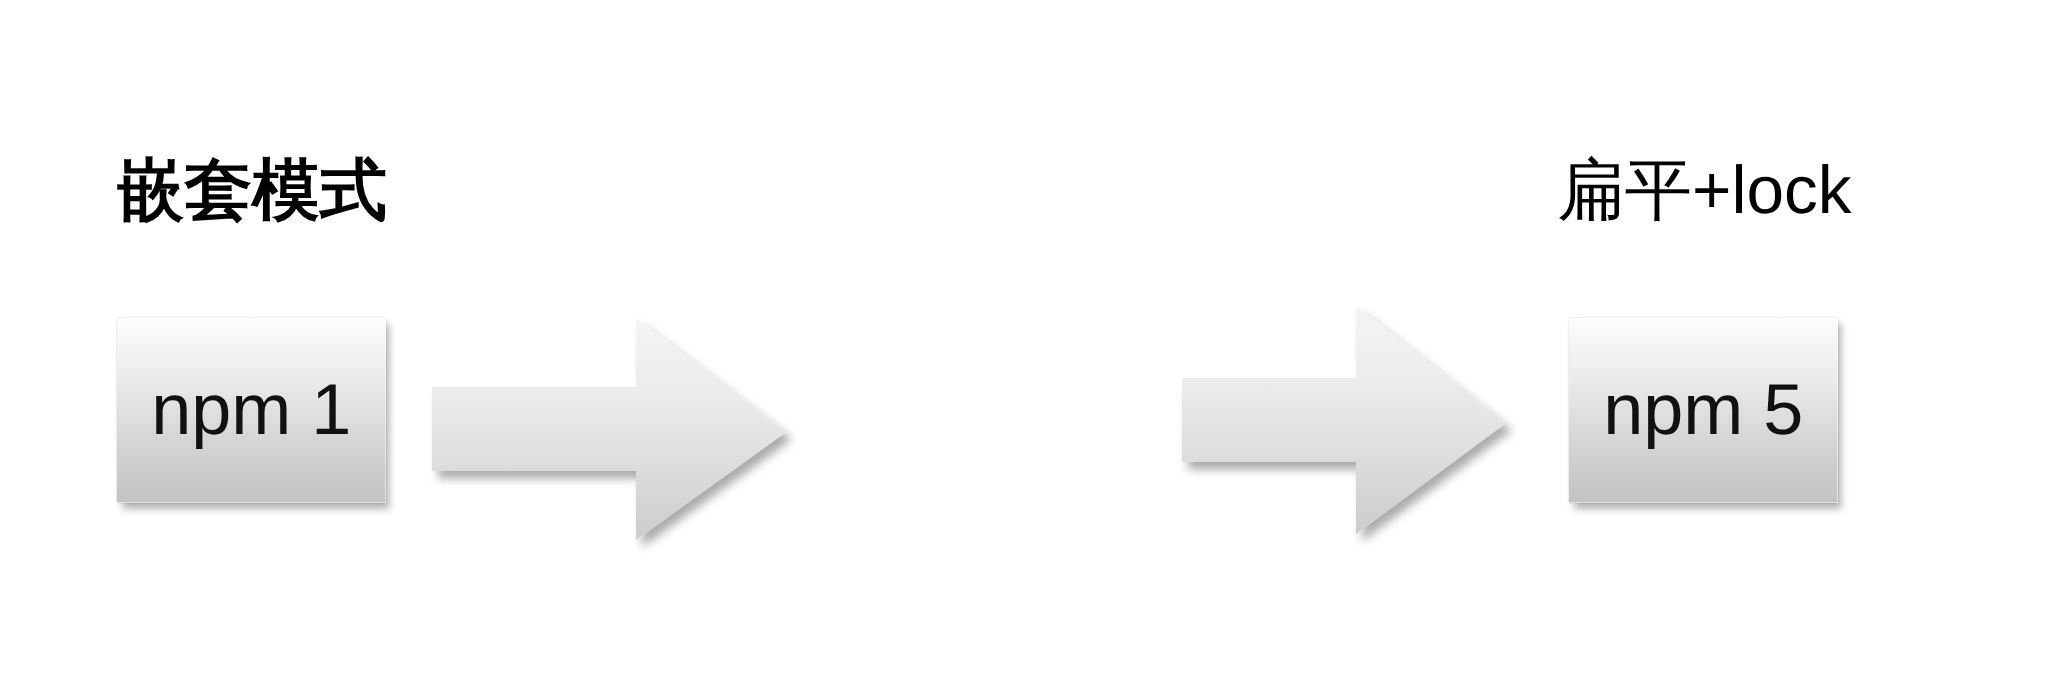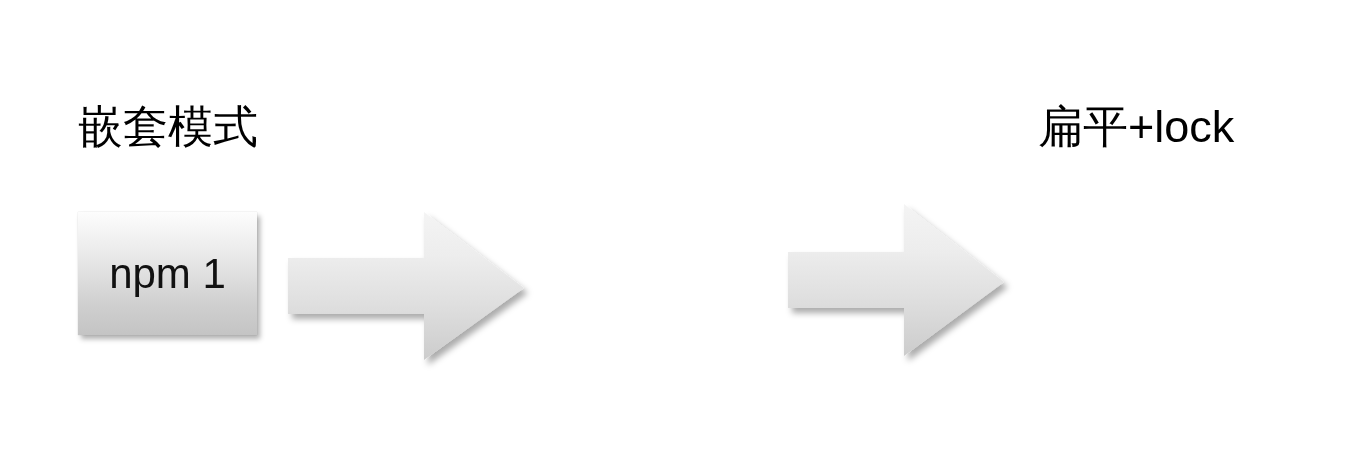--- a/index.html
+++ b/index.html
@@ -26,21 +26,21 @@
   .stage-title {
     position: absolute;
     font-family: "Liberation Sans", "DejaVu Sans", sans-serif;
     font-size: 45px;
     font-weight: 400;
     line-height: 1;
     color: #000000;
     white-space: nowrap;
     letter-spacing: 0px;
   }
-  #title-1 { left: 78px;  top: 104px; }
+  #title-1 { left: 78px;  top: 104px; font-weight: bold; }
   #title-2 { left: 551px; top: 104px; }
   #title-3 { left: 1038px; top: 104px; }
 
   
   .node-box {
     position: absolute;
     width: 179px;
     height: 123px;
     background: linear-gradient(to bottom,
         #fdfdfd   0%,
@@ -55,21 +55,21 @@
     display: flex;
     align-items: center;
     justify-content: center;
   }
   #box-1 { left: 78px;   top: 212px; }
   #box-2 { left: 552px;  top: 212px; }
   #box-3 { left: 1046px; top: 212px; }
 
   .node-label {
     font-family: "Liberation Sans", "DejaVu Sans", sans-serif;
-    font-size: 42px;
+    font-size: 48px;
     font-weight: 400;
     color: #111111;
     line-height: 1;
     white-space: nowrap;
     user-select: none;
   }
 
   
   .arrow {
     position: absolute;
@@ -122,14 +122,17 @@
         <filter id="arrowShadow2" x="-30%" y="-30%" width="180%" height="180%">
           <feDropShadow dx="4" dy="5" stdDeviation="3.2" flood-color="#000000" flood-opacity="0.33"></feDropShadow>
         </filter>
       </defs>
       <polygon points="6,58 122,58 122,10 222,88 122,162 122,114 6,114" fill="url(#arrowGrad2)" filter="url(#arrowShadow2)"></polygon>
     </svg>
   </div>
 
   <div class="stage-title" id="title-3">扁平+lock</div>
 
+  <div class="node-box" id="box-3">
+    <span class="node-label">npm 5</span>
+  </div>
 
 </div>
 
 </body></html>

